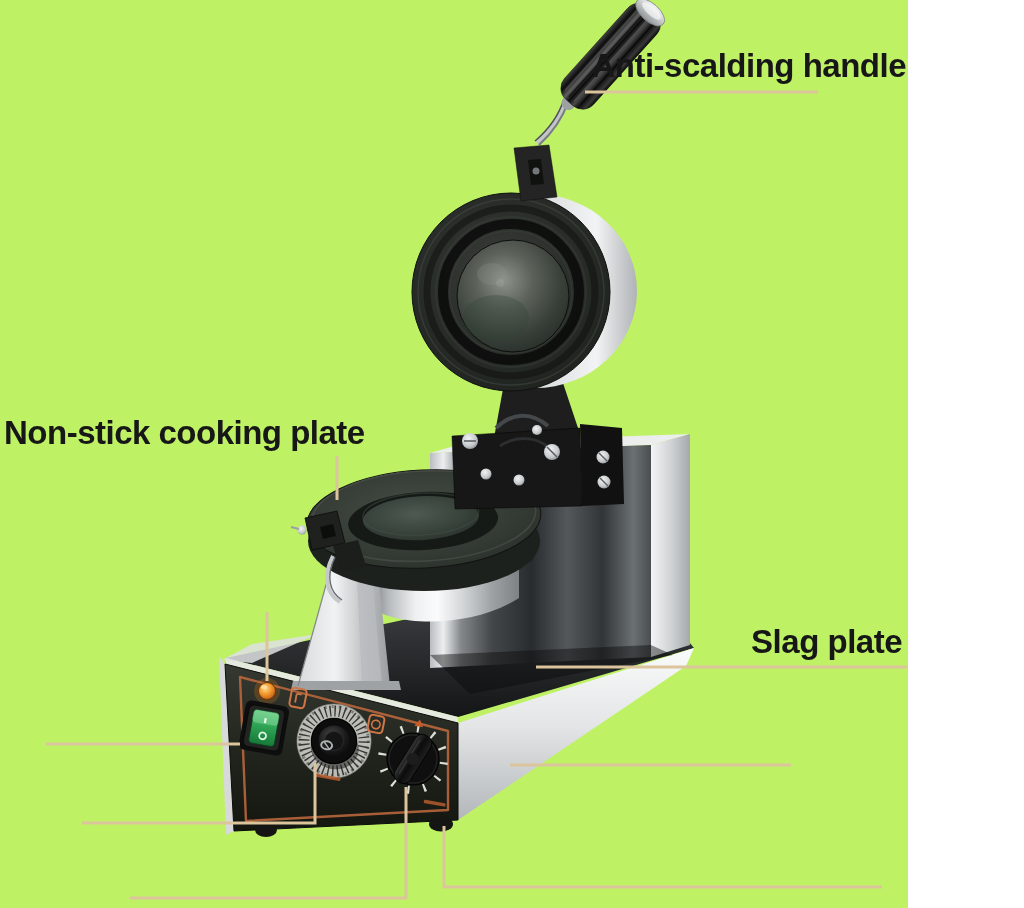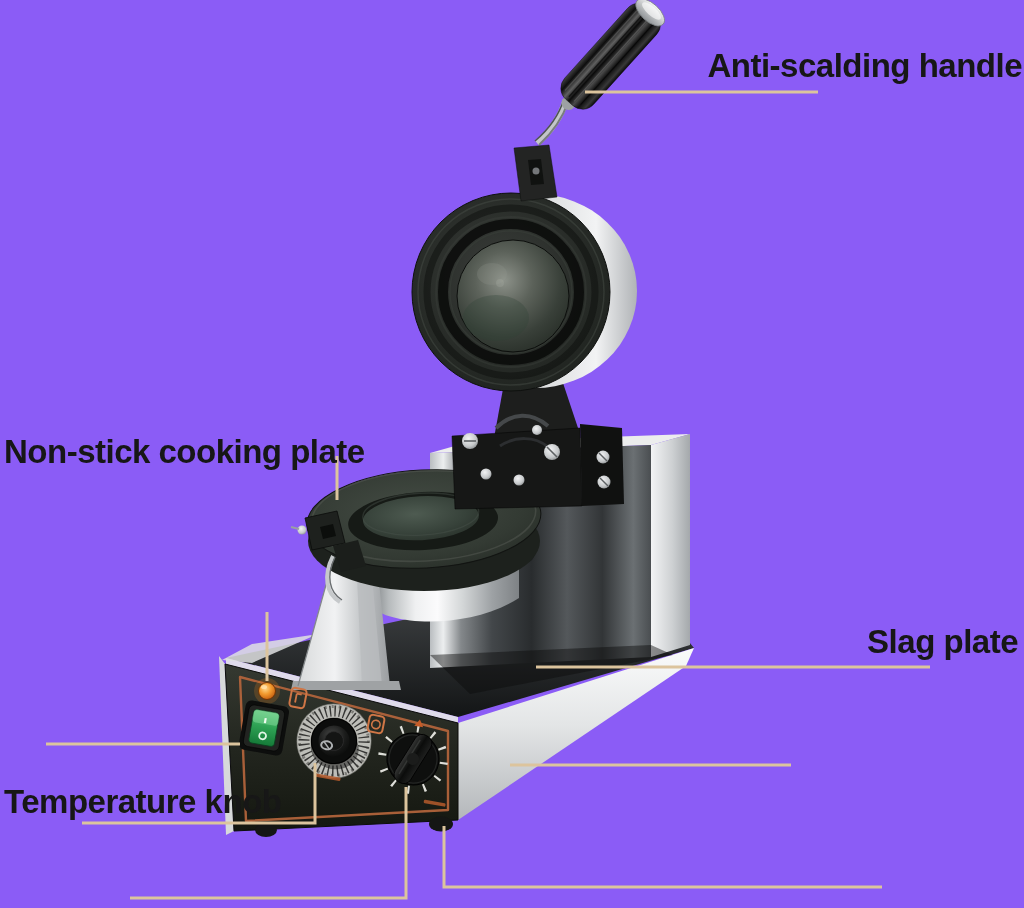--- a/index.html
+++ b/index.html
@@ -1,19 +1,19 @@
 <!DOCTYPE html>
 <html><head>
 <meta charset="utf-8">
 <style>
   html,body{margin:0;padding:0;background:#ffffff;}
   .stage{
     position:relative;
-    width:1024px;height:908px;
-    background:#8b5cf6;
+    width:908px;height:908px;
+    background:#bef264;
     overflow:hidden;
     font-family:"Liberation Sans",sans-serif;
   }
   .stage svg{position:absolute;left:0;top:0;}
   .label{
     position:absolute;
     font-family:"Liberation Sans",sans-serif;
     font-size:33px;
     font-weight:700;
     letter-spacing:-0.5px;
@@ -311,17 +311,16 @@
     <path d="M46,744 L240,744"></path>
     <path d="M82,823 L315,823 L315,763"></path>
     <path d="M130,898 L406,898 L406,787"></path>
     <path d="M536,667 L930,667"></path>
     <path d="M510,765 L791,765"></path>
     <path d="M444,826 L444,887 L882,887"></path>
   </g>
 </svg>
 
 <div class="label" style="right:2px;  top:48px;">Anti-scalding handle</div>
-<div class="label" style="left:4px;   top:434px;text-align:center;">Non-stick cooking plate</div>
-<div class="label" style="left:4px;   top:784px;">Temperature knob</div>
+<div class="label" style="left:4px;   top:415px;text-align:center;">Non-stick cooking plate</div>
 <div class="label" style="right:6px;  top:624px;">Slag plate</div>
 
 </div>
 
 </body></html>

